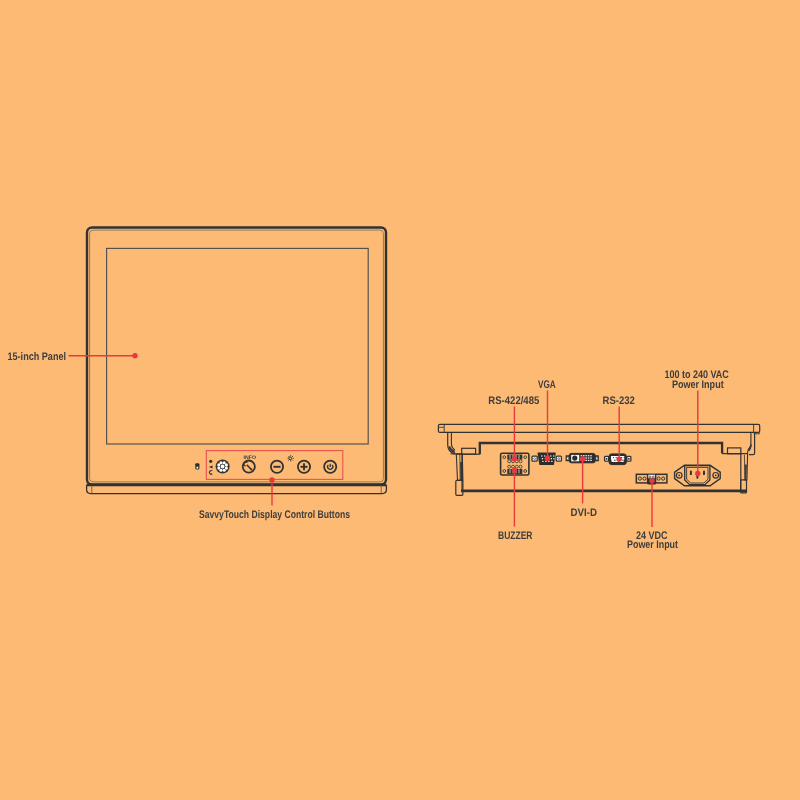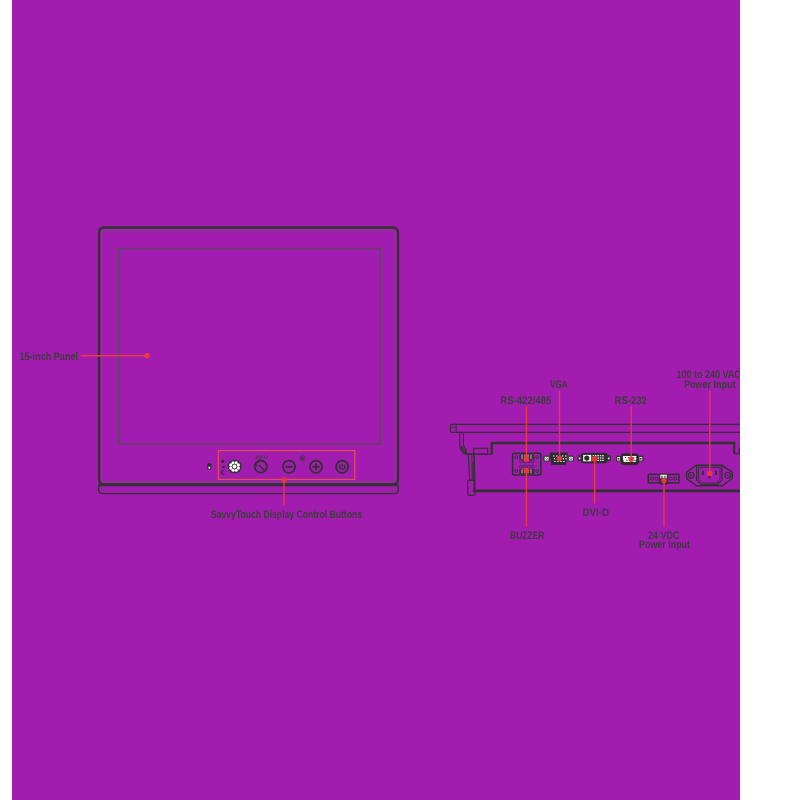--- a/index.html
+++ b/index.html
@@ -1,16 +1,16 @@
 <!DOCTYPE html>
 <html><head>
 <meta charset="utf-8">
 <style>
 html,body{margin:0;padding:0;background:#ffffff;}
-#page{position:relative;width:728px;height:800px;background:#a21caf;overflow:hidden;margin-left:12px;}
+#page{position:relative;width:800px;height:800px;background:#fdba74;overflow:hidden;}
 text{font-family:"Liberation Sans",sans-serif;font-weight:bold;fill:#3d3d3d;text-rendering:geometricPrecision;}
 </style>
 </head>
 <body>
 <div id="page">
 <svg width="800" height="800" viewBox="0 0 800 800" xmlns="http://www.w3.org/2000/svg">
 
 <g fill="none" stroke="#323232">
   <rect x="87" y="227.5" width="299" height="257" rx="5" stroke-width="2.4"></rect>
   <rect x="89.6" y="230.1" width="293.8" height="251.8" rx="3.5" stroke-width="0.7" stroke="#606060"></rect>

